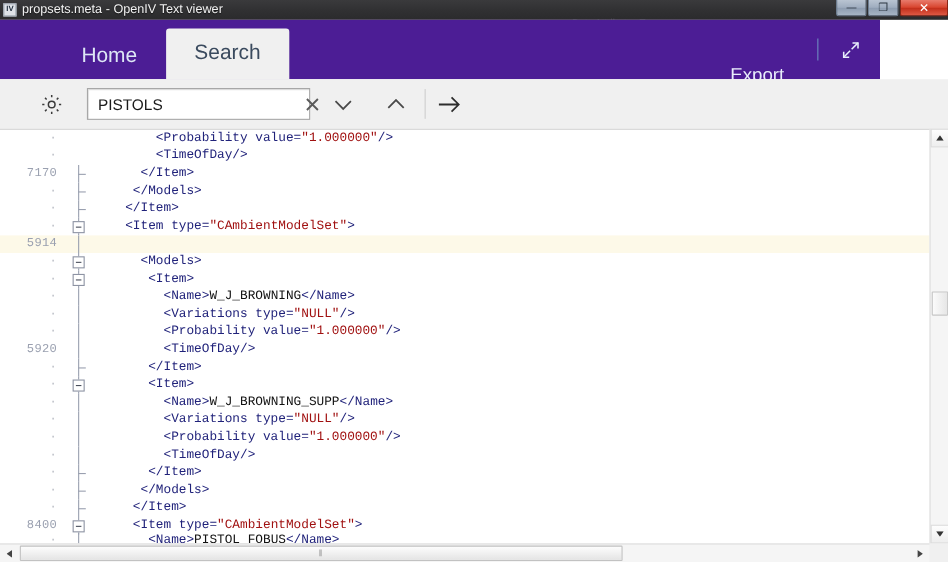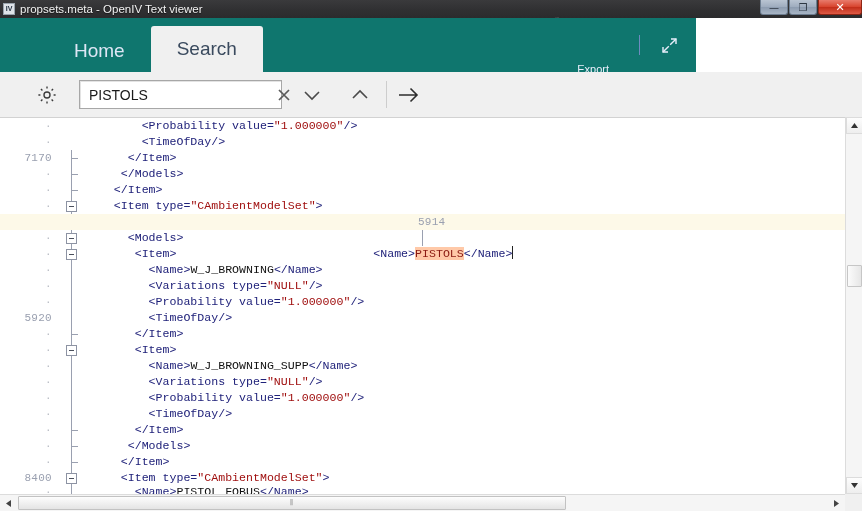--- a/index.html
+++ b/index.html
@@ -52,41 +52,41 @@
   }
   .win-glyph {
     position: absolute; left: 0; right: 0; top: 2px;
     text-align: center; font-size: 10px; color: #2c3642;
     font-family: "DejaVu Sans", sans-serif; line-height: 11px;
   }
   .win-btn.close .win-glyph { color: #ffffff; font-size: 11px; }
 
   
   .ribbon {
-    position: absolute; left: 0; top: 18px; width: 696px; height: 54px;
-    background: #0f766e;
+    position: absolute; left: 0; top: 18px; width: 800px; height: 54px;
+    background: #4c1d95;
   }
   .tabs { position: absolute; left: 48px; top: 0; display: flex; height: 54px; align-items: flex-end; }
   .tab {
     height: 42px; padding: 0 26px;
     display: flex; align-items: center; justify-content: center;
     color: #dde6f5; font-size: 19px; font-weight: 300;
     cursor: pointer; white-space: nowrap;
   }
   .tab.active {
     background: #f0f0f0; color: #3a4a5e;
     border-radius: 3px 3px 0 0;
     height: 46px;
   }
   .ribbon-right {
     position: absolute; right: 14px; top: 0; height: 54px;
     display: flex; align-items: center; gap: 0px;
   }
   .export-btn {
-    color: #e8eefb; font-size: 11px; padding: 6px 14px; cursor: pointer;
+    color: #e8eefb; font-size: 17px; padding: 6px 14px; cursor: pointer;
     white-space: nowrap;
     margin-top: 48px;
   }
   .ribbon-sep {
     width: 1px; height: 20px; background: #6e8bc0; margin: 0 16px;
   }
   .expand-btn {
     color: #e8eefb; width: 26px; height: 26px; cursor: pointer;
     display: flex; align-items: center; justify-content: center;
   }
@@ -145,21 +145,21 @@
     width: 845px; height: 377px;
     overflow: hidden;
     font-family: "Liberation Mono", monospace;
     font-size: 11.6px;
     line-height: 16px;
   }
   .line {
     position: relative; height: 16px; white-space: pre;
     display: flex; align-items: center;
   }
-  .line.current { background: #fdf9e8; flex-direction: column; }
+  .line.current { background: #fdf9e8; }
   .lnum {
     width: 58px; flex: none; text-align: right; padding-right: 6px;
     color: #9aa0b0; font-size: 11px;
     font-family: "Liberation Mono", monospace;
     letter-spacing: .3px;
   }
   .lnum.dash { color: #b9bcc4; }
   .gutter {
     width: 28px; flex: none; position: relative; height: 16px;
   }
@@ -320,21 +320,21 @@
 </div>
 
 <div class="editor-wrap">
   <div class="code-area" id="codeArea">
       <div class="line"><span class="lnum dash">·</span><span class="gutter"></span><span class="code"><span class="tag">        &lt;Probability value=</span><span class="attrval">"1.000000"</span><span class="tag">/&gt;</span></span></div>
       <div class="line"><span class="lnum dash">·</span><span class="gutter"></span><span class="code"><span class="tag">        &lt;TimeOfDay/&gt;</span></span></div>
       <div class="line"><span class="lnum">7170</span><span class="gutter"><span class="tree-v"></span><span class="tree-t"></span></span><span class="code"><span class="tag">      &lt;/Item&gt;</span></span></div>
       <div class="line"><span class="lnum dash">·</span><span class="gutter"><span class="tree-v"></span><span class="tree-t"></span></span><span class="code"><span class="tag">     &lt;/Models&gt;</span></span></div>
       <div class="line"><span class="lnum dash">·</span><span class="gutter"><span class="tree-v"></span><span class="tree-t"></span></span><span class="code"><span class="tag">    &lt;/Item&gt;</span></span></div>
       <div class="line"><span class="lnum dash">·</span><span class="gutter"><span class="tree-v"></span><span class="foldbox"></span></span><span class="code"><span class="tag">    &lt;Item type=</span><span class="attrval">"CAmbientModelSet"</span><span class="tag">&gt;</span></span></div>
-      <div class="line current"><span class="lnum">5914</span><span class="gutter"><span class="tree-v"></span></span><span class="code"><span class="tag">      &lt;Name&gt;</span><span class="hl">PISTOLS</span><span class="tag">&lt;/Name&gt;</span><span class="caret"></span></span></div>
+      <div class="line current"><span class="lnum">5914</span><span class="gutter"><span class="tree-v"></span></span></div>
       <div class="line"><span class="lnum dash">·</span><span class="gutter"><span class="tree-v"></span><span class="foldbox"></span></span><span class="code"><span class="tag">      &lt;Models&gt;</span></span></div>
       <div class="line"><span class="lnum dash">·</span><span class="gutter"><span class="tree-v"></span><span class="foldbox"></span></span><span class="code"><span class="tag">       &lt;Item&gt;</span></span></div>
       <div class="line"><span class="lnum dash">·</span><span class="gutter"><span class="tree-v"></span></span><span class="code"><span class="tag">         &lt;Name&gt;</span><span class="txt">W_J_BROWNING</span><span class="tag">&lt;/Name&gt;</span></span></div>
       <div class="line"><span class="lnum dash">·</span><span class="gutter"><span class="tree-v"></span></span><span class="code"><span class="tag">         &lt;Variations type=</span><span class="attrval">"NULL"</span><span class="tag">/&gt;</span></span></div>
       <div class="line"><span class="lnum dash">·</span><span class="gutter"><span class="tree-v"></span></span><span class="code"><span class="tag">         &lt;Probability value=</span><span class="attrval">"1.000000"</span><span class="tag">/&gt;</span></span></div>
       <div class="line"><span class="lnum">5920</span><span class="gutter"><span class="tree-v"></span></span><span class="code"><span class="tag">         &lt;TimeOfDay/&gt;</span></span></div>
       <div class="line"><span class="lnum dash">·</span><span class="gutter"><span class="tree-v"></span><span class="tree-t"></span></span><span class="code"><span class="tag">       &lt;/Item&gt;</span></span></div>
       <div class="line"><span class="lnum dash">·</span><span class="gutter"><span class="tree-v"></span><span class="foldbox"></span></span><span class="code"><span class="tag">       &lt;Item&gt;</span></span></div>
       <div class="line"><span class="lnum dash">·</span><span class="gutter"><span class="tree-v"></span></span><span class="code"><span class="tag">         &lt;Name&gt;</span><span class="txt">W_J_BROWNING_SUPP</span><span class="tag">&lt;/Name&gt;</span></span></div>
       <div class="line"><span class="lnum dash">·</span><span class="gutter"><span class="tree-v"></span></span><span class="code"><span class="tag">         &lt;Variations type=</span><span class="attrval">"NULL"</span><span class="tag">/&gt;</span></span></div>

